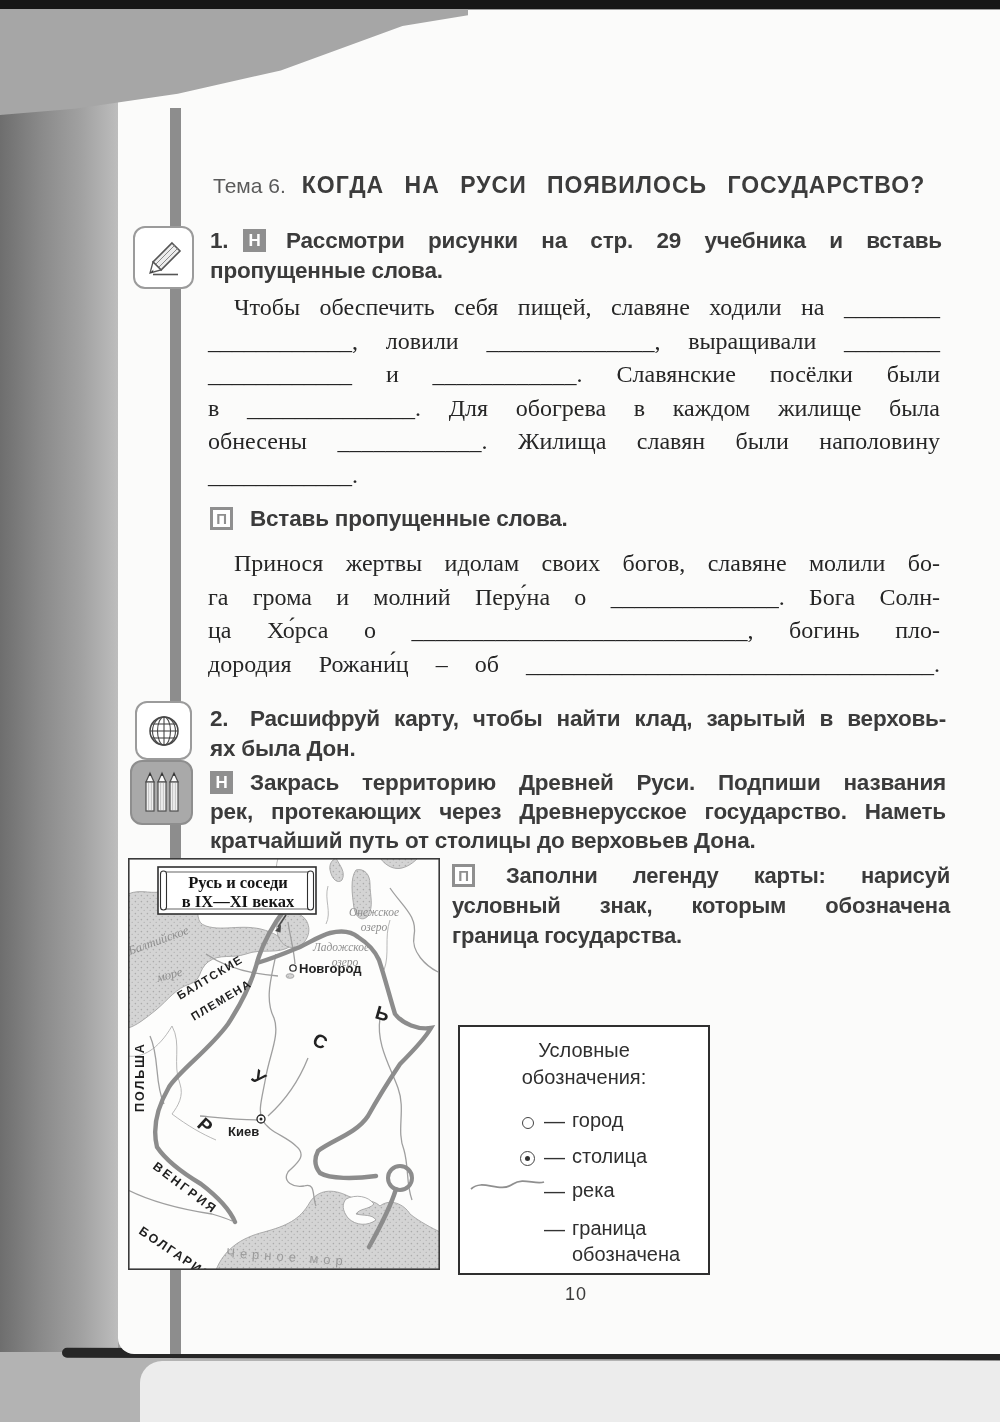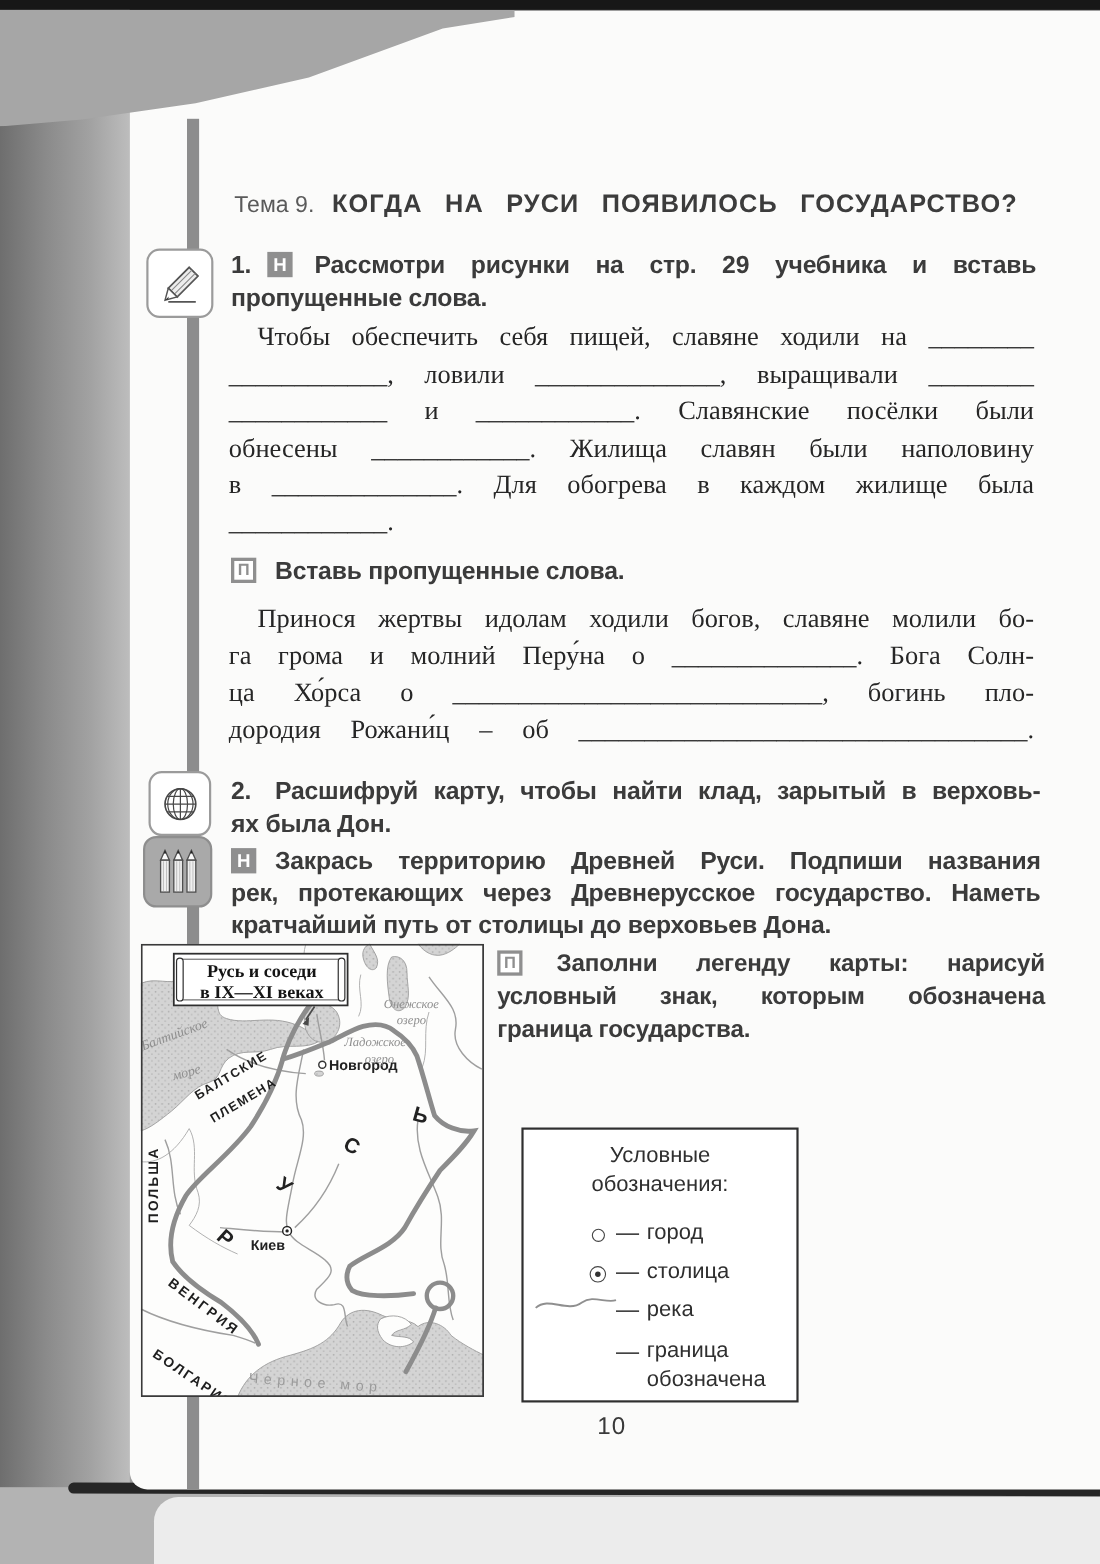--- a/index.html
+++ b/index.html
@@ -29,23 +29,23 @@
   .htitle{font-size:23px;font-weight:700;color:#3c3c3c;letter-spacing:1px;word-spacing:13px;}
   .taskblk{color:#3b3b3b;font-weight:700;font-size:22.5px;line-height:30px;letter-spacing:-0.2px;}
   .tnum{position:absolute;left:0;top:0;}
   .lvl{position:absolute;display:inline-block;text-align:center;font-weight:700;}
   .lvl-n{width:23px;height:23px;line-height:23px;background:#8f8f8f;color:#fff;font-size:17px;top:3px;}
   .lvl-p{width:17px;height:17px;line-height:17px;background:#fff;color:#8f8f8f;
          border:3px solid #8f8f8f;font-size:15px;top:3px;}
   .jline{text-align:justify;text-align-last:justify;}
   .lline{text-align:left;text-align-last:left;}
   .serifp{font-family:"Liberation Serif",serif;font-size:24px;line-height:33.5px;color:#262626;}
-  .pagenum{left:425px;top:1274px;width:44px;text-align:left;font-size:22px;color:#3a3a3a;letter-spacing:1px;}
-  
-  .legend{left:340px;top:1015px;width:248px;height:246px;background:#fff;border:2px solid #2f2f2f;margin-left:16px;}
+  .pagenum{left:425px;top:1274px;width:44px;text-align:right;font-size:18px;color:#3a3a3a;letter-spacing:1px;}
+  
+  .legend{left:340px;top:1015px;width:248px;height:246px;background:#fff;border:2px solid #2f2f2f;}
   .lg-title{position:absolute;left:0;top:10px;width:100%;text-align:center;
             font-size:20px;line-height:27px;color:#2f2f2f;}
   .lg-dash{position:absolute;left:84px;font-size:21px;color:#333;}
   .lg-label{position:absolute;left:112px;font-size:20px;color:#2f2f2f;}
   .sym-city{position:absolute;left:62px;top:90px;width:10px;height:10px;border:1.8px solid #444;border-radius:50%;}
   .sym-cap{position:absolute;left:60px;top:124px;width:13px;height:13px;border:1.8px solid #444;border-radius:50%;}
   .sym-cap::after{content:"";position:absolute;left:4px;top:4px;width:5px;height:5px;background:#333;border-radius:50%;}
   
   .m-title{font-family:"Liberation Serif",serif;font-weight:700;font-size:16.5px;fill:#141414;}
   .m-city{font-weight:700;font-size:13px;fill:#222;font-family:"Liberation Sans",sans-serif;}
@@ -105,47 +105,47 @@
           <line x1="10.4" y1="13" x2="10.4" y2="40"></line>
         <line x1="19.6" y1="13" x2="19.6" y2="40"></line>
           <line x1="22.4" y1="13" x2="22.4" y2="40"></line>
         <line x1="31.6" y1="13" x2="31.6" y2="40"></line>
           <line x1="34.4" y1="13" x2="34.4" y2="40"></line>
       </g>
     </svg>
   </div>
 
   <div class="abs hdr">
-    <span class="htheme">Тема 9.</span>
+    <span class="htheme">Тема 6.</span>
     <span class="htitle">КОГДА НА РУСИ ПОЯВИЛОСЬ ГОСУДАРСТВО?</span>
   </div>
 
   <div class="abs taskblk" style="left:92px;top:216px;width:732px;">
     <span class="tnum">1.</span>
     <span class="lvl lvl-n" style="left:33px;">Н</span>
     <div class="jline" style="padding-left:76px;">Рассмотри рисунки на стр. 29 учебника и вставь</div>
     <div class="lline">пропущенные слова.</div>
   </div>
 
   <div class="abs serifp" style="left:90px;top:281px;width:732px;">
     <div class="jline" style="text-indent:26px;">Чтобы обеспечить себя пищей, славяне ходили на ________</div>
     <div class="jline">____________, ловили ______________, выращивали ________</div>
     <div class="jline">____________ и ____________. Славянские посёлки были</div>
+    <div class="jline">в ______________. Для обогрева в каждом жилище была</div>
     <div class="jline">обнесены ____________. Жилища славян были наполовину</div>
-    <div class="jline">в ______________. Для обогрева в каждом жилище была</div>
     <div class="lline">____________.</div>
   </div>
 
   <div class="abs taskblk" style="left:92px;top:494px;width:732px;">
     <span class="lvl lvl-p">П</span>
     <div class="lline" style="padding-left:40px;">Вставь пропущенные слова.</div>
   </div>
 
   <div class="abs serifp" style="left:90px;top:537px;width:732px;">
-    <div class="jline" style="text-indent:26px;">Принося жертвы идолам ходили богов, славяне молили бо-</div>
+    <div class="jline" style="text-indent:26px;">Принося жертвы идолам своих богов, славяне молили бо-</div>
     <div class="jline">га грома и молний Перу́на о ______________. Бога Солн-</div>
     <div class="jline">ца Хо́рса о ____________________________, богинь пло-</div>
     <div class="jline">дородия Рожани́ц – об __________________________________.</div>
   </div>
 
   <div class="abs taskblk" style="left:92px;top:694px;width:736px;">
     <span class="tnum">2.</span>
     <div class="jline" style="padding-left:40px;">Расшифруй карту, чтобы найти клад, зарытый в верховь-</div>
     <div class="lline">ях была Дон.</div>
   </div>

